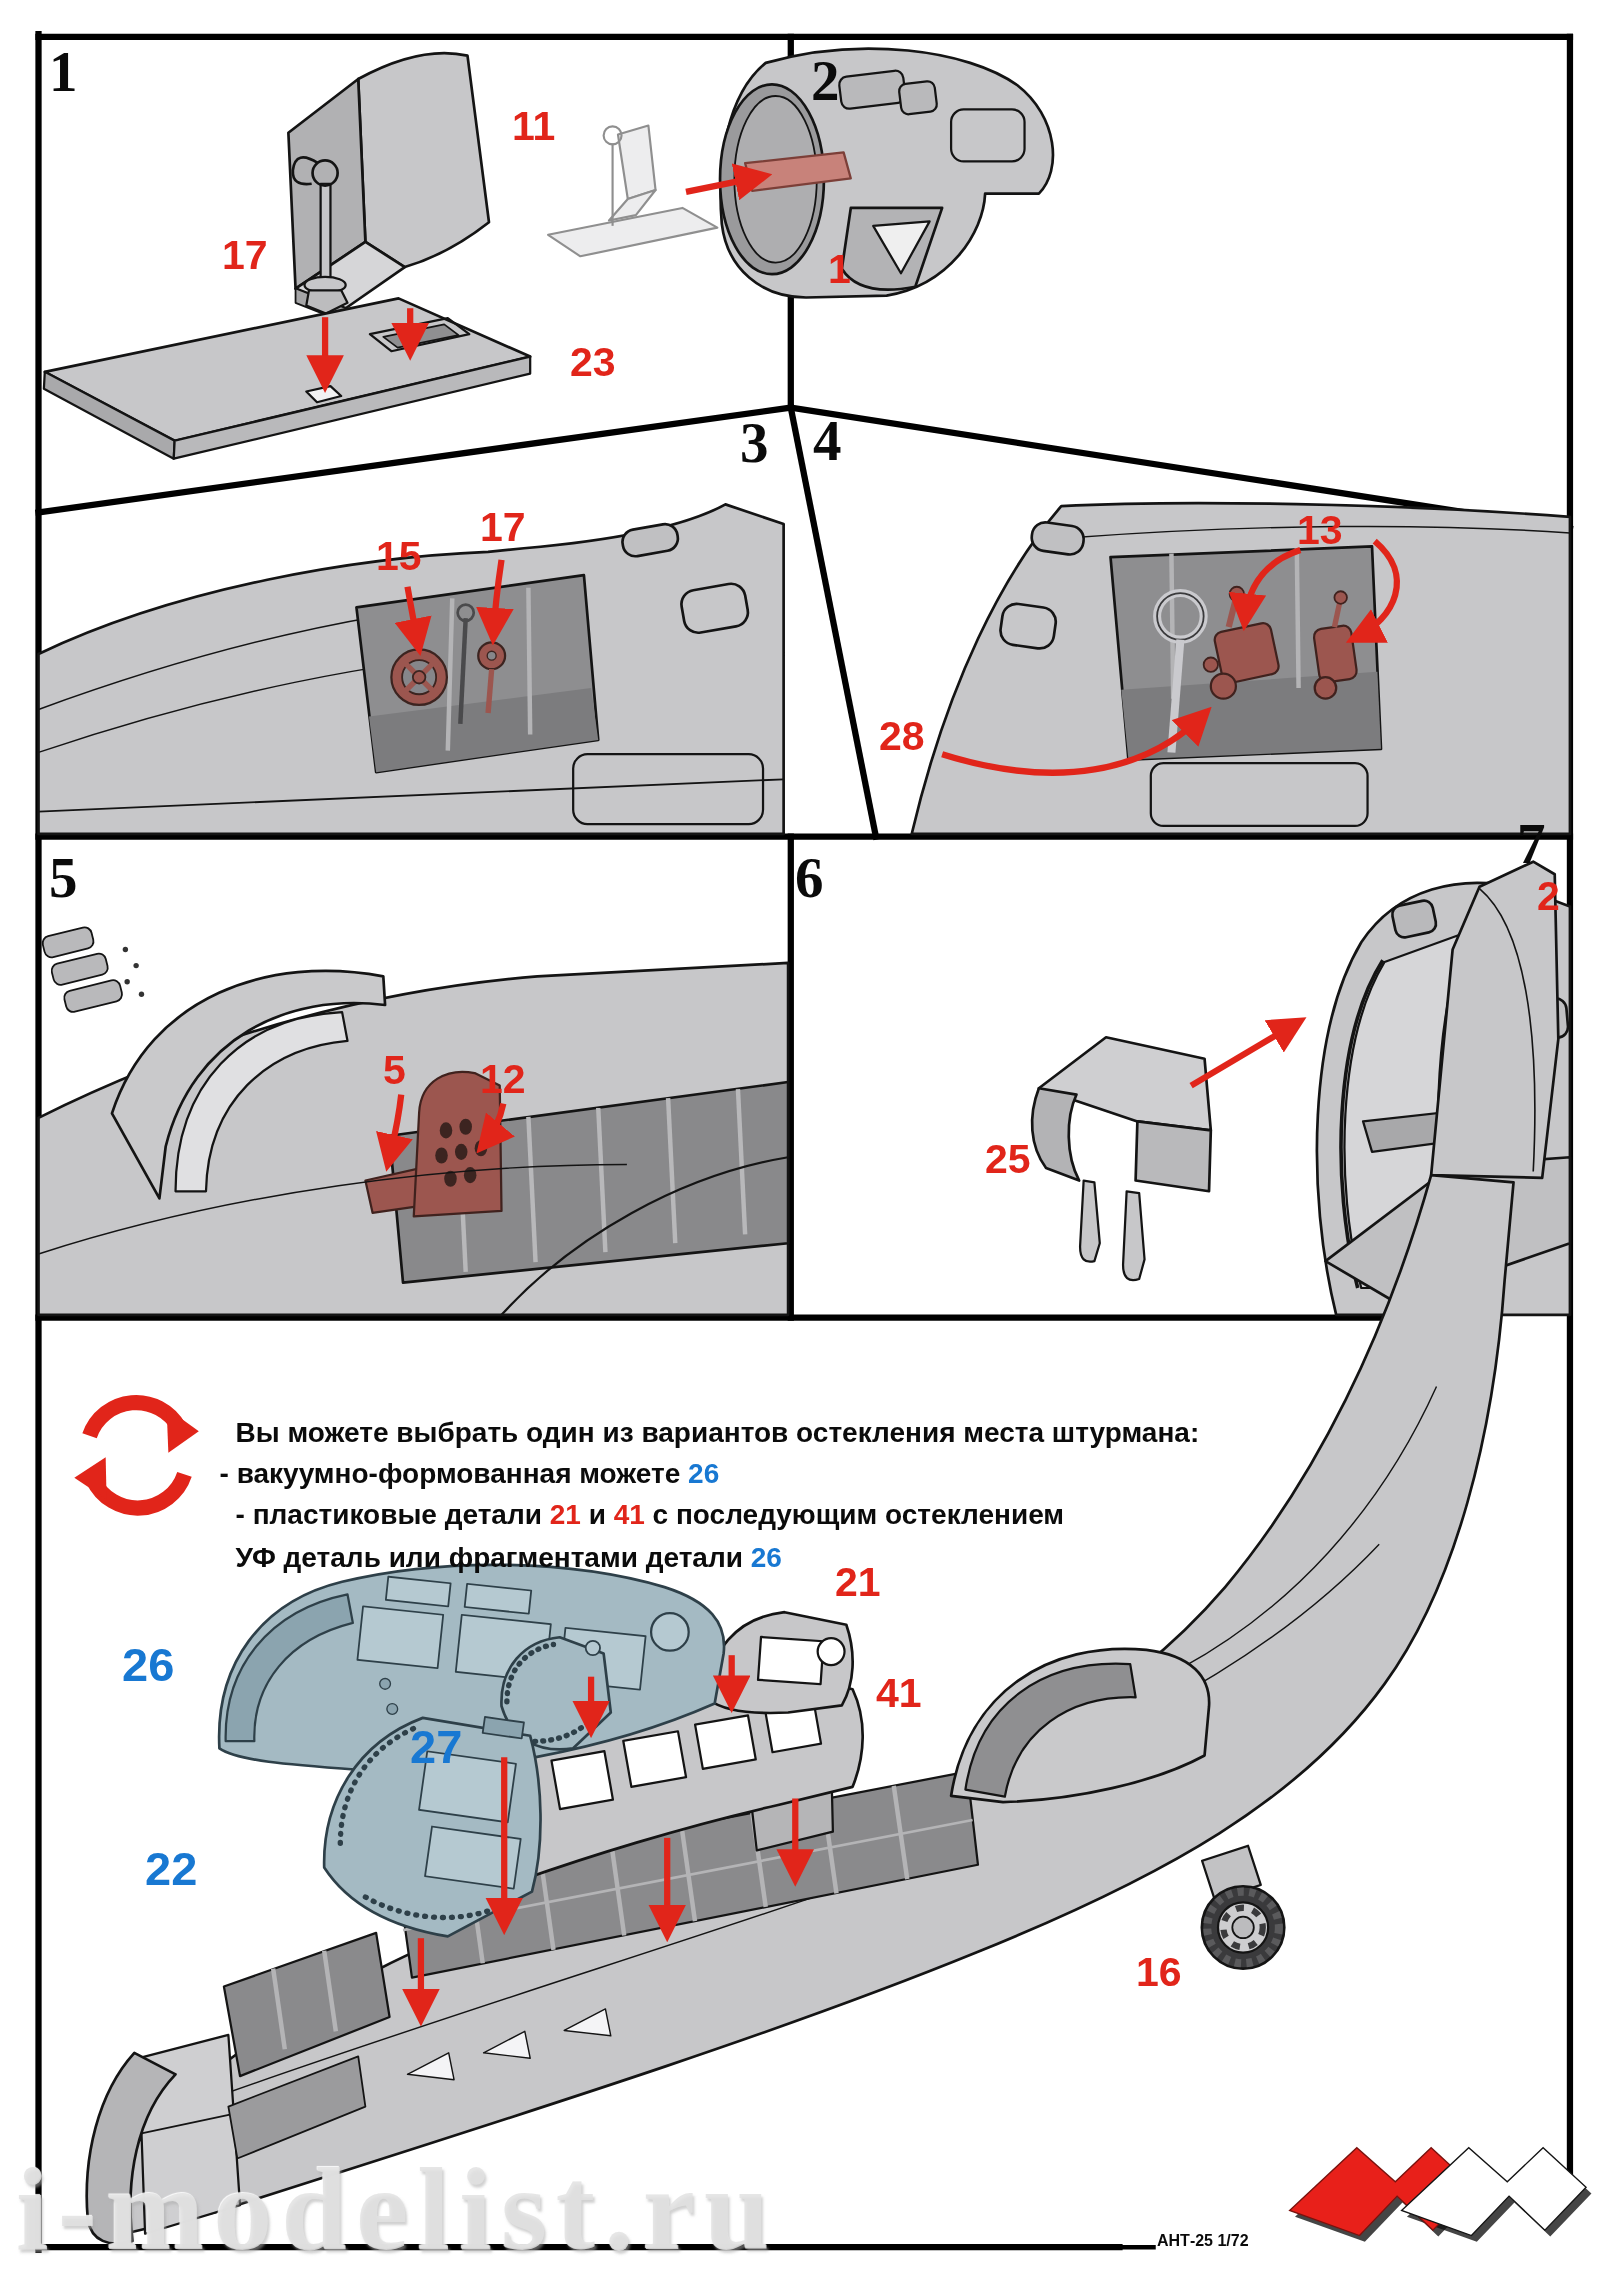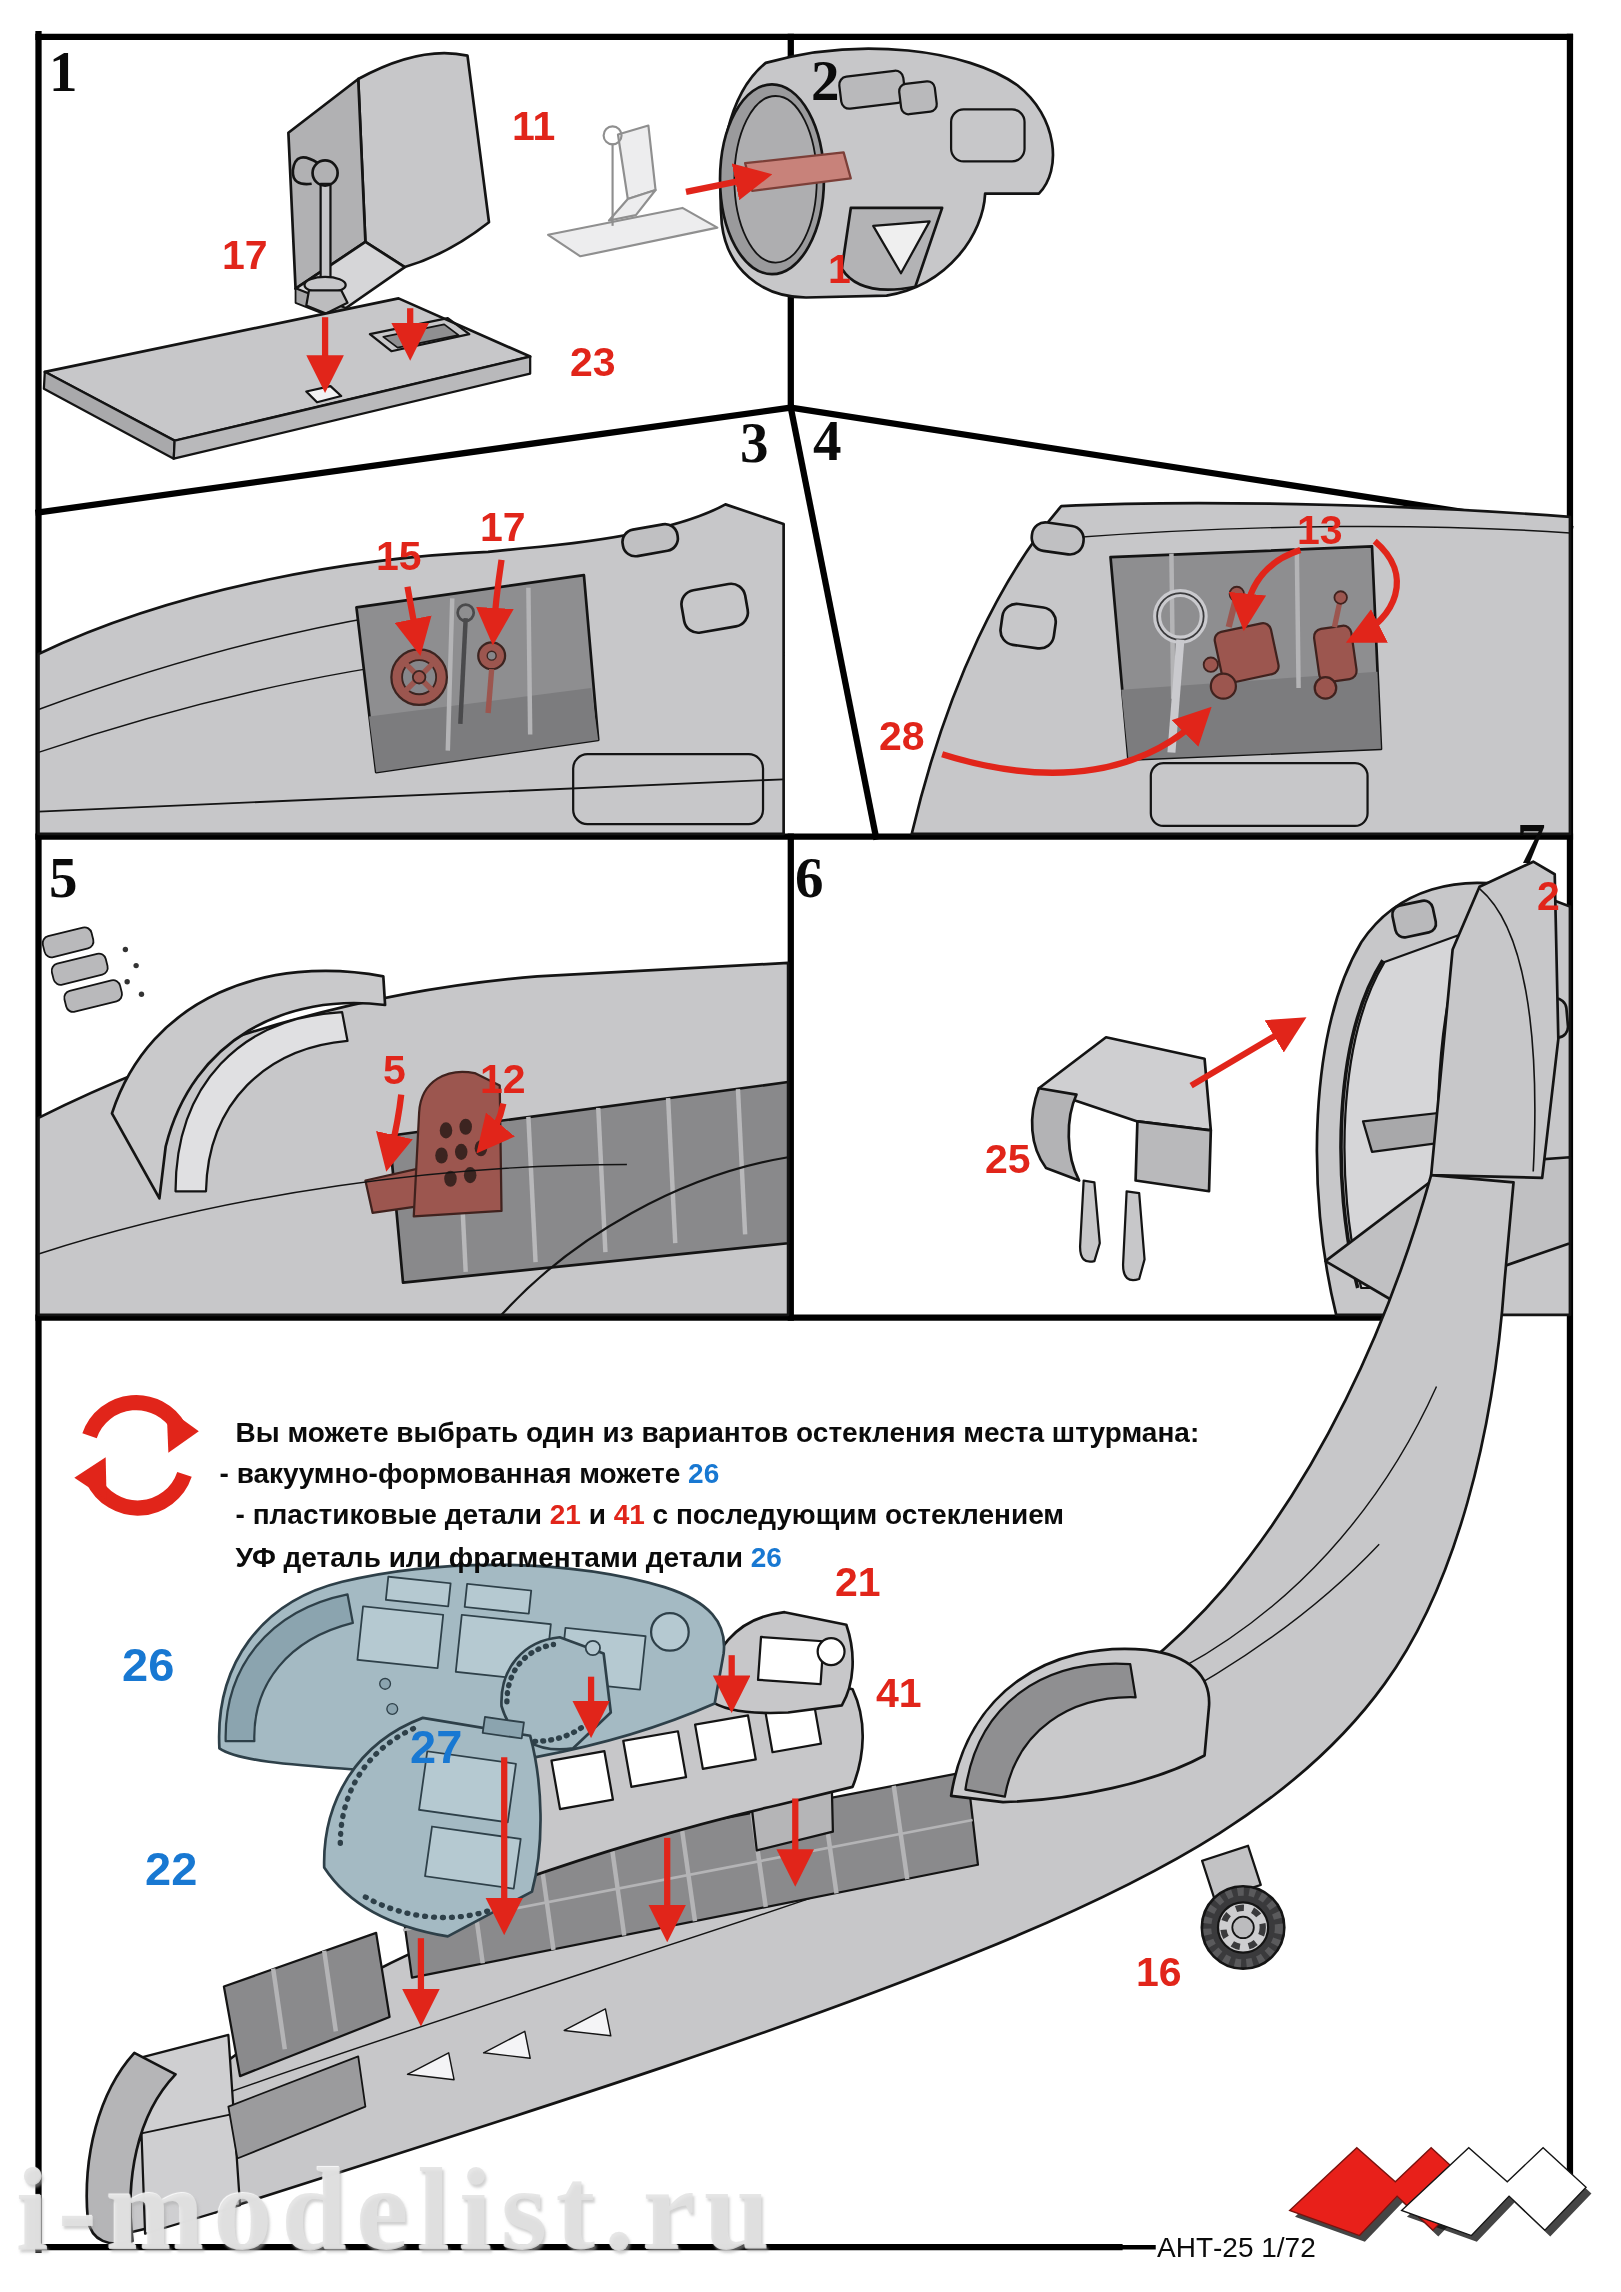--- a/index.html
+++ b/index.html
@@ -13,21 +13,21 @@
   .blue{color:#1878d2;font-size:47px;font-family:"Liberation Sans",sans-serif;}
   .iline{position:absolute;font-family:Liberation Sans, sans-serif;font-weight:700;
          font-size:28px;color:#0b0b0b;white-space:pre;}
   .iline .num-blue{color:#1878d2;}
   .iline .num-red{color:#e1251a;}
   .watermark{position:absolute;left:16px;top:2142px;width:1433px;
              font-family:Liberation Serif, serif;font-weight:700;font-size:118px;
              letter-spacing:9px;color:rgba(226,226,226,0.85);
              text-shadow:1.8px 2.7px 2.7px rgba(170,170,170,0.55), -0.9px -0.9px 0.9px rgba(255,255,255,0.9);
              pointer-events:none;}
-  .sig{position:absolute;left:1157px;top:2232px;font-size:28px;font-weight:400;color:#0b0b0b;}
+  .sig{position:absolute;left:1157px;top:2232px;font-size:16px;font-weight:700;color:#0b0b0b;}
 </style>
 </head>
 <body>
 
 <div class="page">
 
 <svg class="art" width="1621" height="2293" viewBox="0 0 1810 2560">
   <defs>
     <marker id="ah" markerWidth="6" markerHeight="6" refX="4.2" refY="3" orient="auto">
       <path d="M0,0 L6,3 L0,6 Z" fill="#e1251a"></path>

